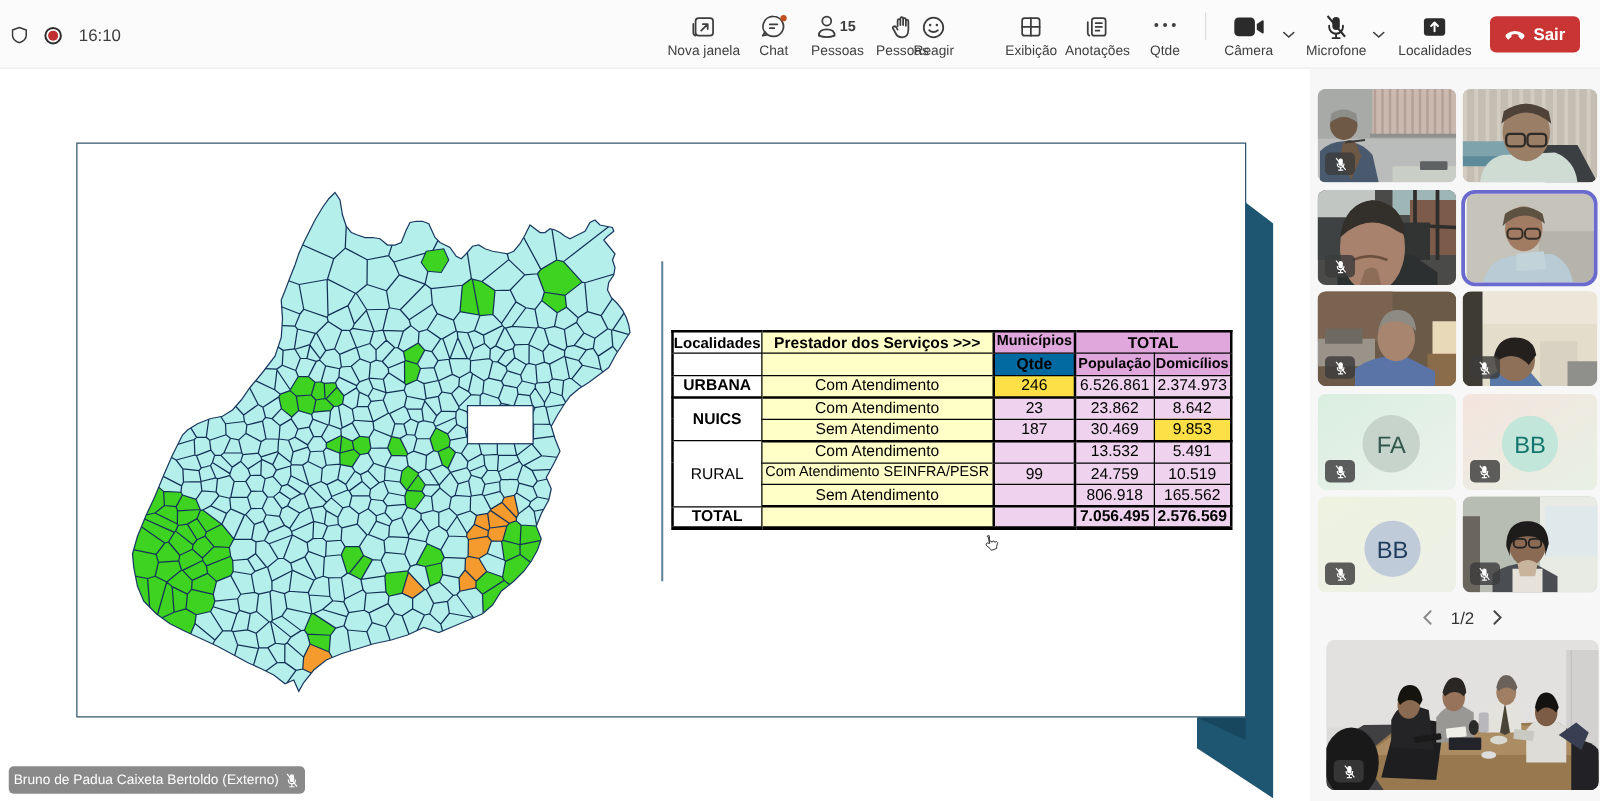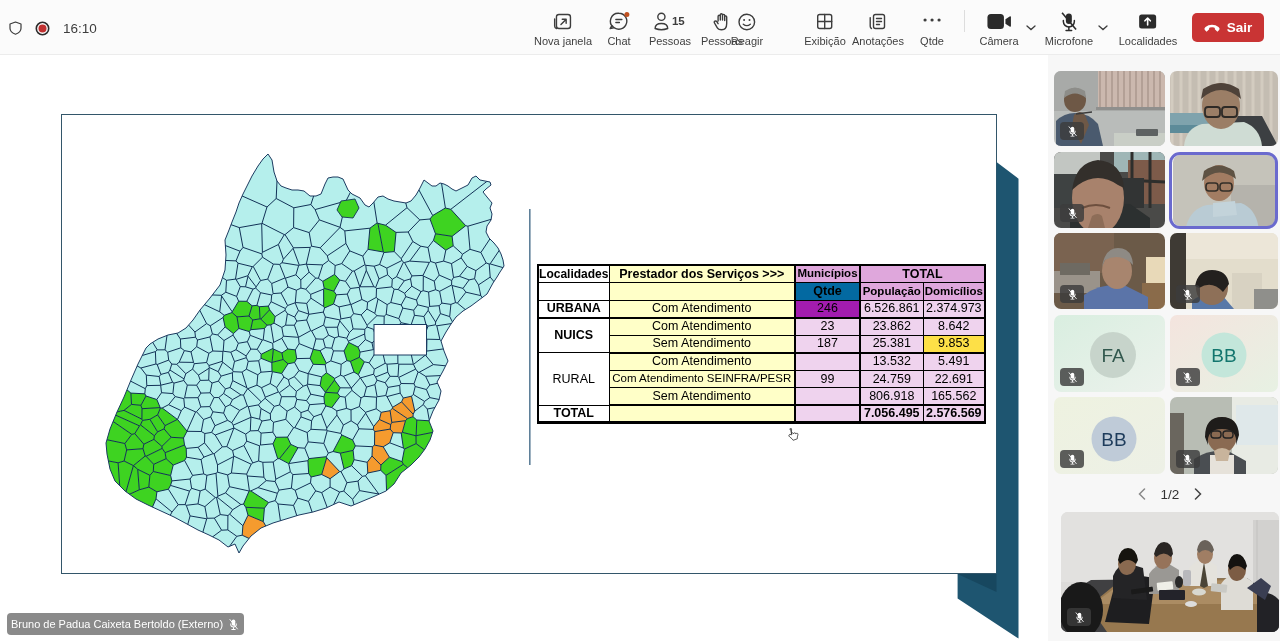--- a/index.html
+++ b/index.html
@@ -270,49 +270,49 @@
 <tr style="font-weight:bold">
  <td class="bl"></td>
           <td style="background:#ffffc8"></td>
           <td class="vl" style="background:#0369a1">Qtde</td>
  <td class="vl" style="background:#dfa7dc;font-size:11.5px">População</td>
           <td class="br" style="background:#dfa7dc;font-size:11.5px">Domicílios</td>
         </tr>
 <tr>
           <td class="bl hb" style="font-weight:bold">URBANA</td>
           <td class="hb" style="background:#ffffc8">Com Atendimento</td>
- <td class="vl hb" style="background:#a21caf">246</td>
+ <td class="vl hb" style="background:#fde047">246</td>
           <td class="vl hb" style="background:#efd3ee">6.526.861</td>
           <td class="br hb" style="background:#efd3ee">2.374.973</td>
         </tr>
 <tr>
           <td class="bl" rowspan="2" style="font-weight:bold">NUICS</td>
           <td style="background:#ffffc8">Com Atendimento</td>
  <td class="vl" style="background:#efd3ee">23</td>
           <td class="vl" style="background:#efd3ee">23.862</td>
           <td class="br" style="background:#efd3ee">8.642</td>
         </tr>
 <tr>
           <td class="hb" style="background:#ffffc8">Sem Atendimento</td>
  <td class="vl hb" style="background:#efd3ee">187</td>
-          <td class="vl hb" style="background:#efd3ee">25.381</td>
+          <td class="vl hb" style="background:#efd3ee">30.469</td>
           <td class="br hb" style="background:#fde047">9.853</td>
         </tr>
 <tr>
           <td class="bl" rowspan="3" style="font-weight:normal">RURAL</td>
           <td style="background:#ffffc8">Com Atendimento</td>
  <td class="vl" style="background:#efd3ee"></td>
           <td class="vl" style="background:#efd3ee">13.532</td>
           <td class="br" style="background:#efd3ee">5.491</td>
         </tr>
 <tr>
           <td style="background:#ffffc8;font-size:11.5px">Com Atendimento SEINFRA/PESR</td>
  <td class="vl" style="background:#efd3ee">99</td>
           <td class="vl" style="background:#efd3ee">24.759</td>
-          <td class="br" style="background:#efd3ee">22.691</td>
+          <td class="br" style="background:#efd3ee">10.519</td>
         </tr>
 <tr>
           <td class="hb" style="background:#ffffc8">Sem Atendimento</td>
  <td class="vl hb" style="background:#efd3ee"></td>
           <td class="vl hb" style="background:#efd3ee">806.918</td>
           <td class="br hb" style="background:#efd3ee">165.562</td>
         </tr>
 <tr>
           <td class="bl bb" style="font-weight:bold">TOTAL</td>
           <td class="bb" style="background:#ffffc8"></td>

